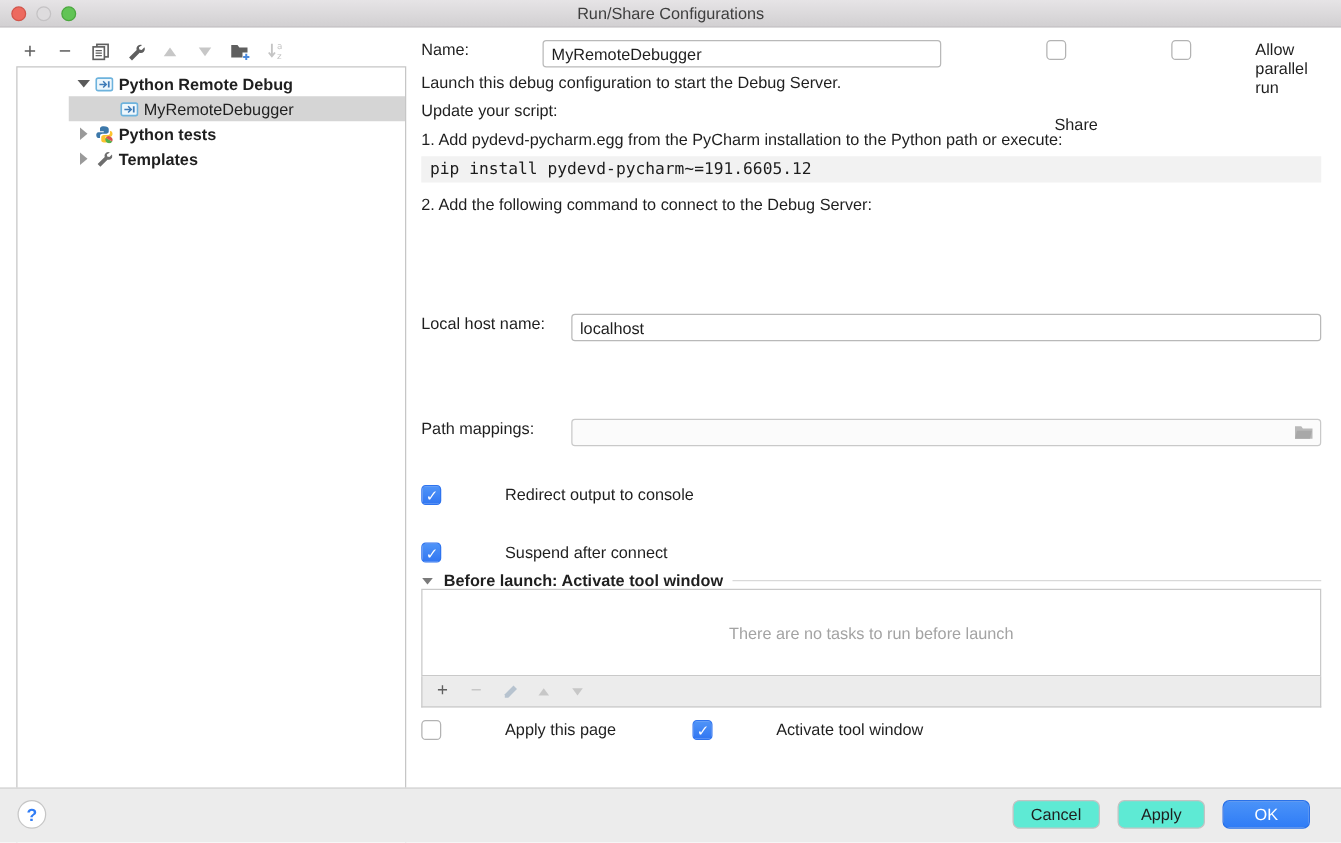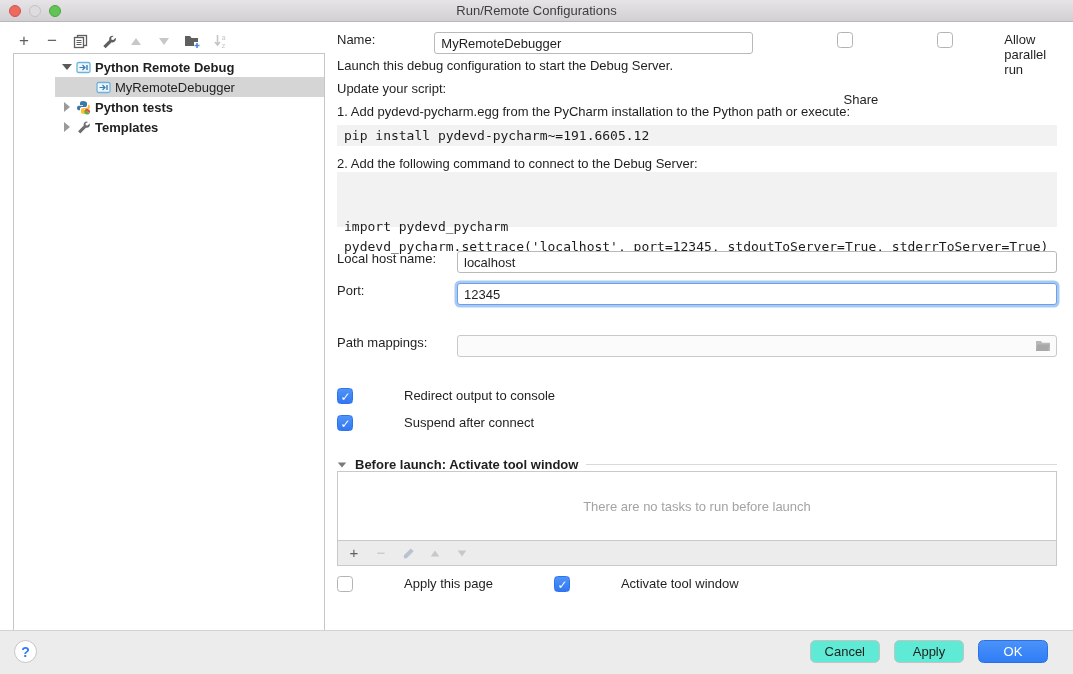--- a/index.html
+++ b/index.html
@@ -86,21 +86,21 @@
 <body>
 
 <div class="window">
 
   <div class="titlebar">
     <div class="lights">
       <span class="light red"></span>
       <span class="light gray"></span>
       <span class="light green"></span>
     </div>
-    <span class="title">Run/Remote Configurations</span>
+    <span class="title">Run/Share Configurations</span>
   </div>
 
   <div class="left-toolbar">
     <span class="tb-icon">
         <span class="tb-glyph">+</span>
       </span>
     <span class="tb-icon">
         <span class="tb-glyph">−</span>
       </span>
     <span class="tb-icon">
@@ -205,51 +205,44 @@
         <span class="checkbox"></span>
         <span class="cb-label">Allow parallel run</span>
       </span>
     </div>
 
     <div class="abs plain" style="top:36px;">Launch this debug configuration to start the Debug Server.</div>
     <div class="abs plain" style="top:59px;">Update your script:</div>
     <div class="abs plain" style="top:82px;">1. Add pydevd-pycharm.egg from the PyCharm installation to the Python path or execute:</div>
     <div class="abs codebar" style="top:103px;">pip install pydevd-pycharm~=191.6605.12</div>
     <div class="abs plain" style="top:134px;">2. Add the following command to connect to the Debug Server:</div>
-    <div class="abs codebar" style="top:150px; height:55px; line-height:20px; padding-top:5px;">
-      <div>import pydevd_pycharm</div><div>pydevd_pycharm.settrace('localhost', port=12345, stdoutToServer=True, stderrToServer=True)</div>
-    </div>
 
     <div class="abs flexrow" style="top:229px;">
       <span class="plain">Local host name:</span>
       <input class="field" style="position: absolute; left: 120px; width: 600px;" value="localhost">
     </div>
 
-    <div class="abs flexrow" style="top:261px;">
-      <span class="plain">Port:</span>
-      <input class="field focus-ring" style="position: absolute; left: 120px; width: 600px;" value="12345">
-    </div>
 
     <div class="abs flexrow" style="top:313px;">
       <span class="plain">Path mappings:</span>
       <div class="pathfield" style="position:absolute; left:120px; width:600px;">
         <span>
           <svg width="16" height="12" viewBox="0 0 16 12">
               <path d="M1 1h5l1.3 1.8H15V11H1z" fill="#b9b9b9"></path>
               <path d="M2.5 4.5h12L13 11H1z" fill="#a8a8a8"></path>
             </svg>
         </span>
       </div>
     </div>
 
     <div class="abs flexrow" style="top:366px;">
       <span class="checkbox checked"></span>
       <span class="cb-label">Redirect output to console</span>
     </div>
-    <div class="abs flexrow" style="top:393px;">
+    <div class="abs flexrow" style="top:412px;">
       <span class="checkbox checked"></span>
       <span class="cb-label">Suspend after connect</span>
     </div>
 
     <div class="abs section-head" style="top:435px;">
       <span class="chev-down"></span>
       <span class="plain" style="margin-left:8px;">Before launch: Activate tool window</span>
       <span class="section-line"></span>
     </div>
 

